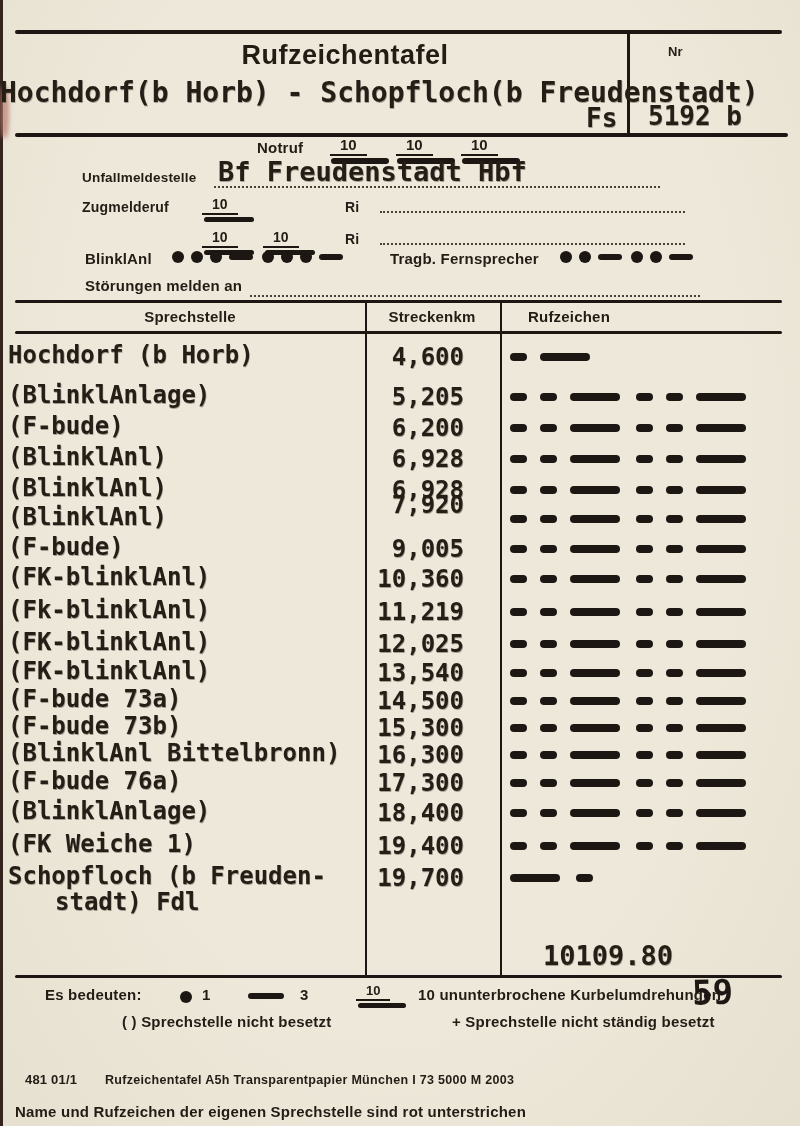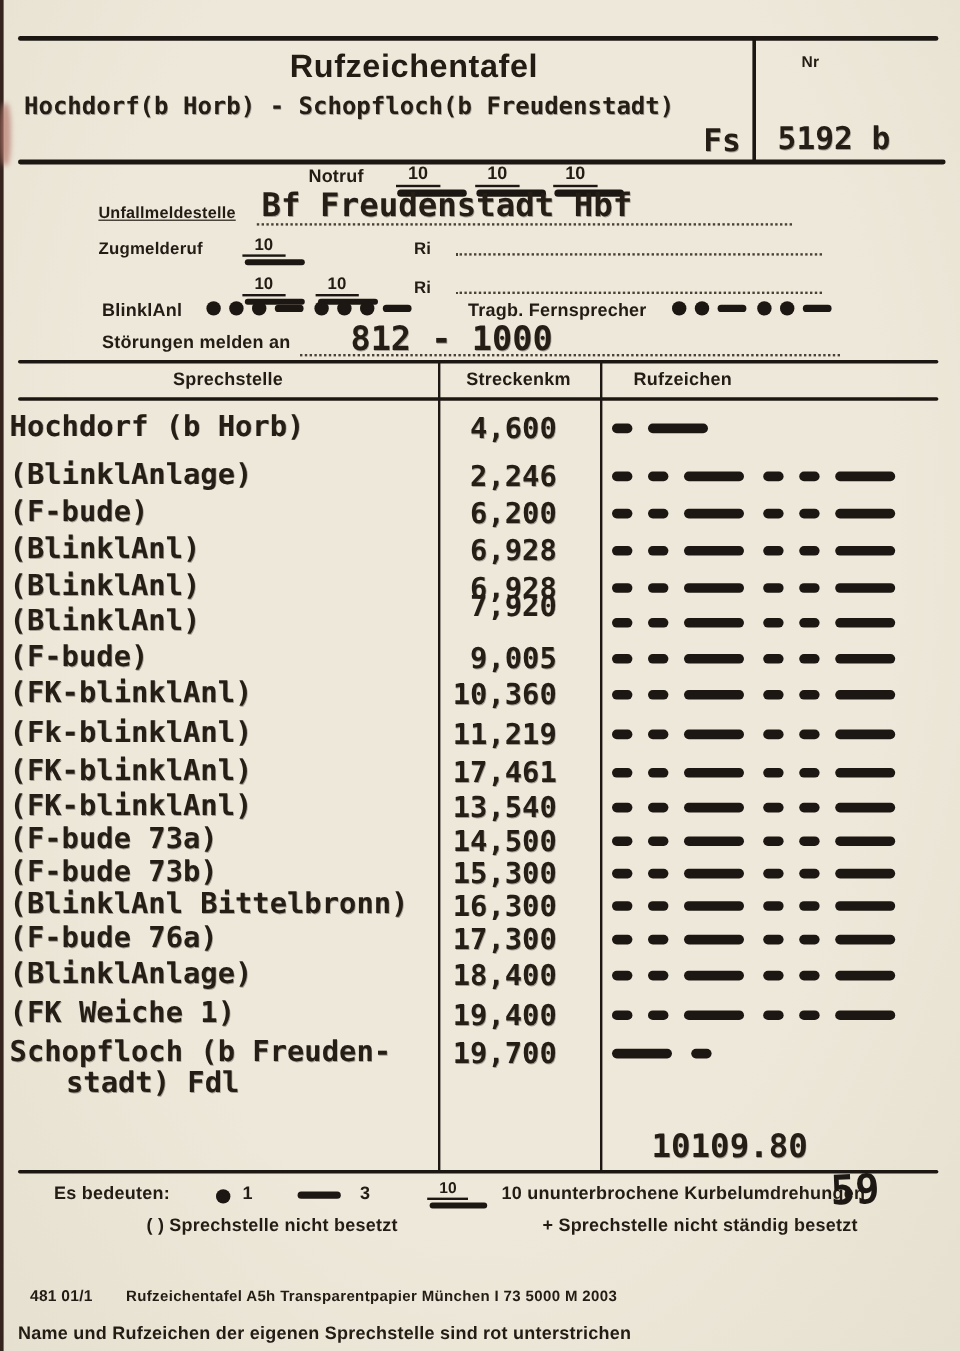--- a/index.html
+++ b/index.html
@@ -40,40 +40,40 @@
 <body>
 
 <div class="page">
   <div class="edge-left"></div>
   <div class="smudge"></div>
 
   <div class="rule" style="left:15px;top:30px;width:767px;height:4px;"></div>
   <div class="printed" style="left:200px;top:40px;width:290px;text-align:center;font-size:27px;letter-spacing:.5px;">Rufzeichentafel</div>
   <div class="printed" style="left:668px;top:44px;font-size:13px;">Nr</div>
   <div class="vline" style="left:627px;top:30px;width:2.5px;height:105px;"></div>
-  <div class="typed" style="left:20px;top:76px;font-size:20px;">Hochdorf(b Horb) - Schopfloch(b Freudenstadt)</div>
+  <div class="typed" style="left:0;top:76px;font-size:28px;">Hochdorf(b Horb) - Schopfloch(b Freudenstadt)</div>
   <div class="typed" style="left:586px;top:103px;font-size:26px;">Fs</div>
   <div class="typed" style="left:648px;top:101px;font-size:26px;">5192 b</div>
   <div class="rule" style="left:15px;top:133px;width:773px;height:4px;"></div>
 
   <div class="printed" style="left:257px;top:139px;font-size:15px;">Notruf</div>
   <div class="tencomp" style="left:330px;top:136px;">
     <span class="num" style="font-size:15px;">10</span>
     <div class="bar" style="width:58px;height:6px;"></div>
   </div>
   <div class="tencomp" style="left:396px;top:136px;">
     <span class="num" style="font-size:15px;">10</span>
     <div class="bar" style="width:58px;height:6px;"></div>
   </div>
   <div class="tencomp" style="left:461px;top:136px;">
     <span class="num" style="font-size:15px;">10</span>
     <div class="bar" style="width:58px;height:6px;"></div>
   </div>
 
-  <div class="printed" style="left:82px;top:170px;font-size:13.5px;text-decoration:underline;">Unfallmeldestelle</div>
+  <div class="printed" style="left:82px;top:170px;font-size:13.5px;">Unfallmeldestelle</div>
   <div class="dotline" style="left:214px;top:186px;width:446px;"></div>
   <div class="typed" style="left:218px;top:156px;font-size:27px;">Bf Freudenstadt Hbf</div>
 
   <div class="printed" style="left:82px;top:199px;font-size:14px;">Zugmelderuf</div>
   <div class="tencomp" style="left:202px;top:195px;width:54px;">
     <span class="num" style="font-size:14px;">10</span>
     <div class="bar" style="width:50px;height:5px;"></div>
   </div>
   <div class="printed" style="left:345px;top:199px;font-size:14px;">Ri</div>
   <div class="dotline" style="left:380px;top:211px;width:305px;"></div>
@@ -105,21 +105,20 @@
       <span class="sym dot"></span>
       <span class="sym dot"></span>
       <span class="sym dash"></span>
       <span class="sym dot"></span>
       <span class="sym dot"></span>
       <span class="sym dash"></span>
     </div>
 
   <div class="printed" style="left:85px;top:277px;font-size:15px;">Störungen melden an</div>
   <div class="dotline" style="left:250px;top:295px;width:450px;"></div>
-  <div class="typed" style="left:292px;top:266px;font-size:28px;">812 - 1000</div>
 
   <div class="rule" style="left:15px;top:300px;width:767px;height:3px;"></div>
   <div class="printed" style="left:40px;top:308px;width:300px;text-align:center;font-size:15px;">Sprechstelle</div>
   <div class="printed" style="left:366px;top:308px;width:132px;text-align:center;font-size:15px;">Streckenkm</div>
   <div class="printed" style="left:500px;top:308px;width:282px;text-align:left;font-size:15px;padding-left:28px;">Rufzeichen</div>
   <div class="rule" style="left:15px;top:331px;width:767px;height:3px;"></div>
   <div class="vline" style="left:365px;top:300px;width:2px;height:677px;"></div>
   <div class="vline" style="left:500px;top:300px;width:2px;height:677px;"></div>
   <div class="rule" style="left:15px;top:975px;width:767px;height:3px;"></div>
 
@@ -127,21 +126,21 @@
       <div class="trow">
         <div class="typed nm" style="top: 343px;">Hochdorf (b Horb)</div>
         <div class="typed km" style="top: 343px;">4,600</div>
         <div class="symrow" style="left: 510px; top: 353px;">
           <span class="sym short"></span>
           <span class="sym long"></span>
         </div>
       </div>
       <div class="trow">
         <div class="typed nm" style="top: 383px;">(BlinklAnlage)</div>
-        <div class="typed km" style="top: 383px;">2,246</div>
+        <div class="typed km" style="top: 383px;">5,205</div>
         <div class="symrow" style="left: 510px; top: 393px;">
           <span class="sym short"></span>
           <span class="sym short"></span>
           <span class="sym long"></span>
           <span class="sym short"></span>
           <span class="sym short"></span>
           <span class="sym long"></span>
         </div>
       </div>
       <div class="trow">
@@ -223,21 +222,21 @@
           <span class="sym short"></span>
           <span class="sym short"></span>
           <span class="sym long"></span>
           <span class="sym short"></span>
           <span class="sym short"></span>
           <span class="sym long"></span>
         </div>
       </div>
       <div class="trow">
         <div class="typed nm" style="top: 630px;">(FK-blinklAnl)</div>
-        <div class="typed km" style="top: 630px;">17,461</div>
+        <div class="typed km" style="top: 630px;">12,025</div>
         <div class="symrow" style="left: 510px; top: 640px;">
           <span class="sym short"></span>
           <span class="sym short"></span>
           <span class="sym long"></span>
           <span class="sym short"></span>
           <span class="sym short"></span>
           <span class="sym long"></span>
         </div>
       </div>
       <div class="trow">

